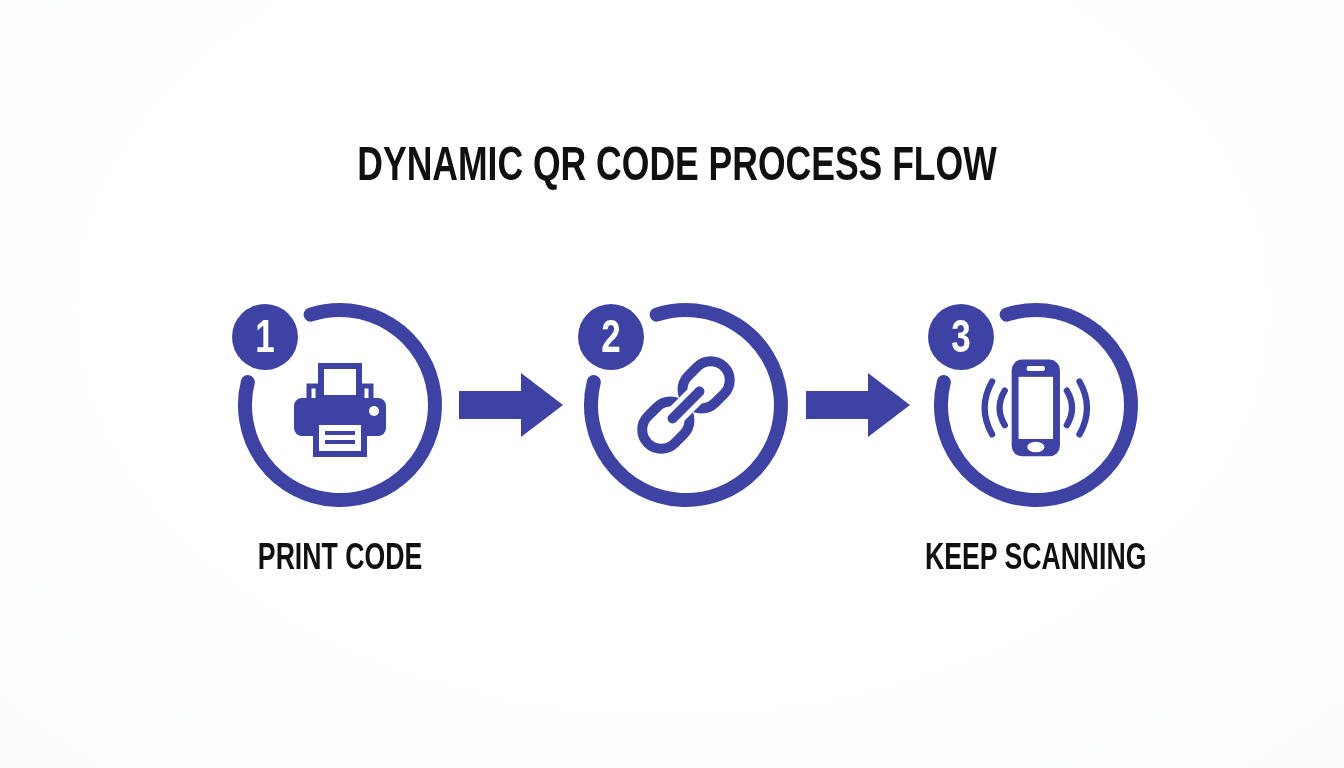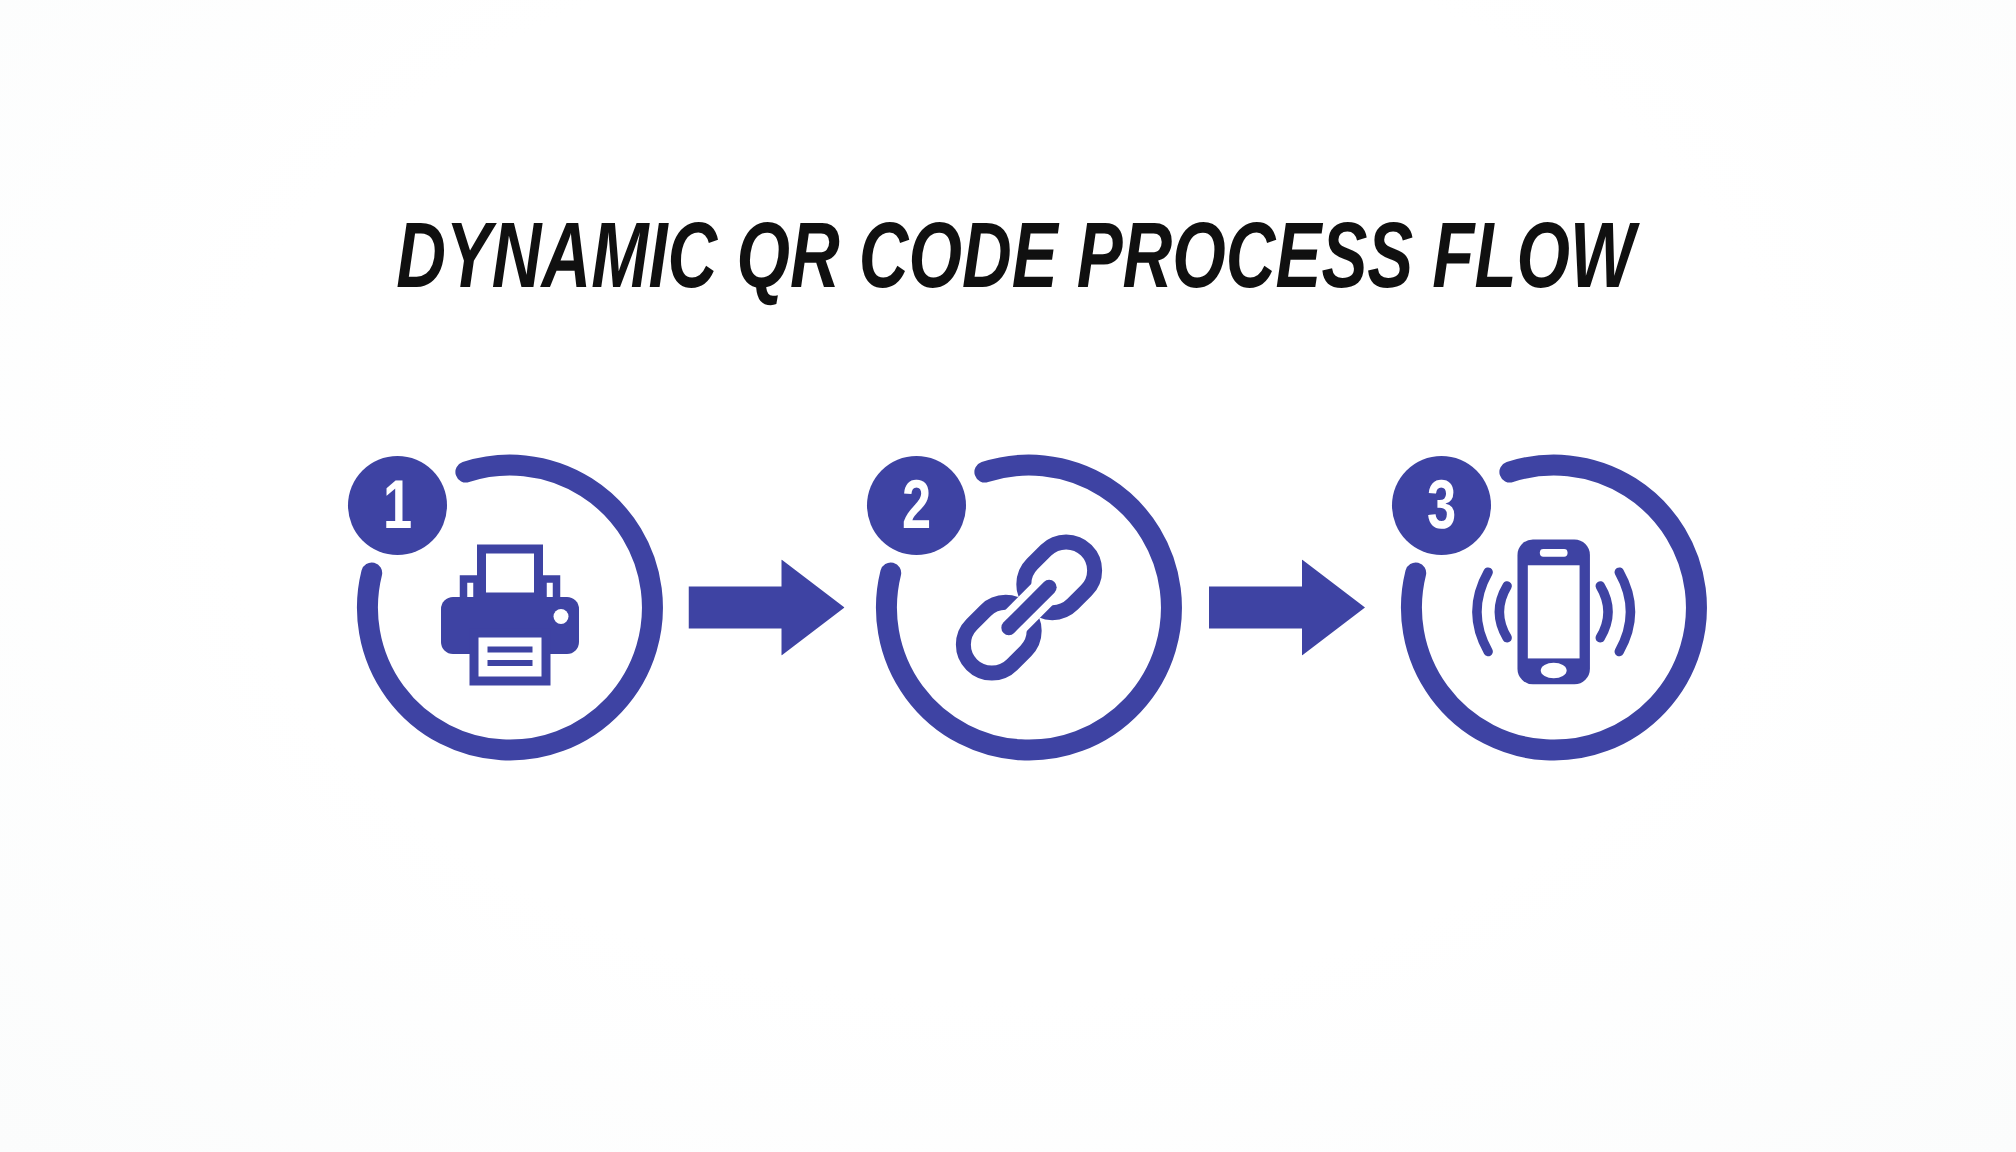--- a/index.html
+++ b/index.html
@@ -19,25 +19,24 @@
     height: 768px;
     background: radial-gradient(ellipse at 50% 40%, #ffffff 55%, #fbfcfc 100%);
   }
   .title {
     position: absolute;
     top: 140px;
     left: 10px;
     right: 0;
     text-align: center;
     color: var(--text);
-    font-size: 62px;
+    font-size: 48px;
     font-weight: 700;
     line-height: 1;
     white-space: nowrap;
-    font-style: italic;
   }
   .condensed {
     display: inline-block;
     transform: scaleX(0.74);
     transform-origin: center;
   }
   .step {
     position: absolute;
     top: 285px;
     width: 300px;
@@ -95,20 +94,23 @@
         <rect x="31" y="3" width="38" height="32" fill="#ffffff" stroke="currentColor" stroke-width="6"></rect>
         <rect x="19" y="23" width="9" height="16" fill="#ffffff" stroke="currentColor" stroke-width="5"></rect>
         <rect x="72" y="23" width="9" height="16" fill="#ffffff" stroke="currentColor" stroke-width="5"></rect>
         <rect x="4" y="35" width="92" height="38" rx="8" fill="currentColor"></rect>
         <circle cx="84" cy="48" r="5" fill="#ffffff"></circle>
         <rect x="26" y="59" width="48" height="32" fill="#ffffff" stroke="currentColor" stroke-width="6"></rect>
         <line x1="35" y1="70" x2="65" y2="70" stroke="currentColor" stroke-width="4"></line>
         <line x1="35" y1="79" x2="65" y2="79" stroke="currentColor" stroke-width="4"></line>
       </g>
     </svg>
+    <div class="step-label">
+      <span class="condensed">PRINT CODE</span>
+    </div>
   </div>
 
   <svg class="flow-arrow arrow-1" viewBox="0 0 104 64">
     <polygon points="0,18 62,18 62,0 104,32 62,64 62,46 0,46" fill="currentColor"></polygon>
   </svg>
 
   <div class="step step-2">
     <svg class="badge-ring" viewBox="0 0 240 240">
       <path d="M 90.6 29.7 A 95 95 0 1 1 27.8 97.0" fill="none" stroke="currentColor" stroke-width="14" stroke-linecap="round"></path>
       <circle cx="45" cy="52" r="33" fill="currentColor"></circle>
@@ -139,15 +141,18 @@
         <rect x="31" y="4" width="42" height="84" rx="9" fill="currentColor"></rect>
         <rect x="37" y="19" width="30" height="54" fill="#ffffff"></rect>
         <rect x="44" y="9.5" width="16" height="4.5" rx="2" fill="#ffffff"></rect>
         <ellipse cx="52" cy="80" rx="7.5" ry="4.5" fill="#ffffff"></ellipse>
         <path d="M25 31 Q16 46 25 61" fill="none" stroke="currentColor" stroke-width="5.5" stroke-linecap="round"></path>
         <path d="M14 23 Q1 46 14 69" fill="none" stroke="currentColor" stroke-width="5.5" stroke-linecap="round"></path>
         <path d="M79 31 Q88 46 79 61" fill="none" stroke="currentColor" stroke-width="5.5" stroke-linecap="round"></path>
         <path d="M90 23 Q103 46 90 69" fill="none" stroke="currentColor" stroke-width="5.5" stroke-linecap="round"></path>
       </g>
     </svg>
+    <div class="step-label">
+      <span class="condensed">KEEP SCANNING</span>
+    </div>
   </div>
 
 </div>
 
 </body></html>

